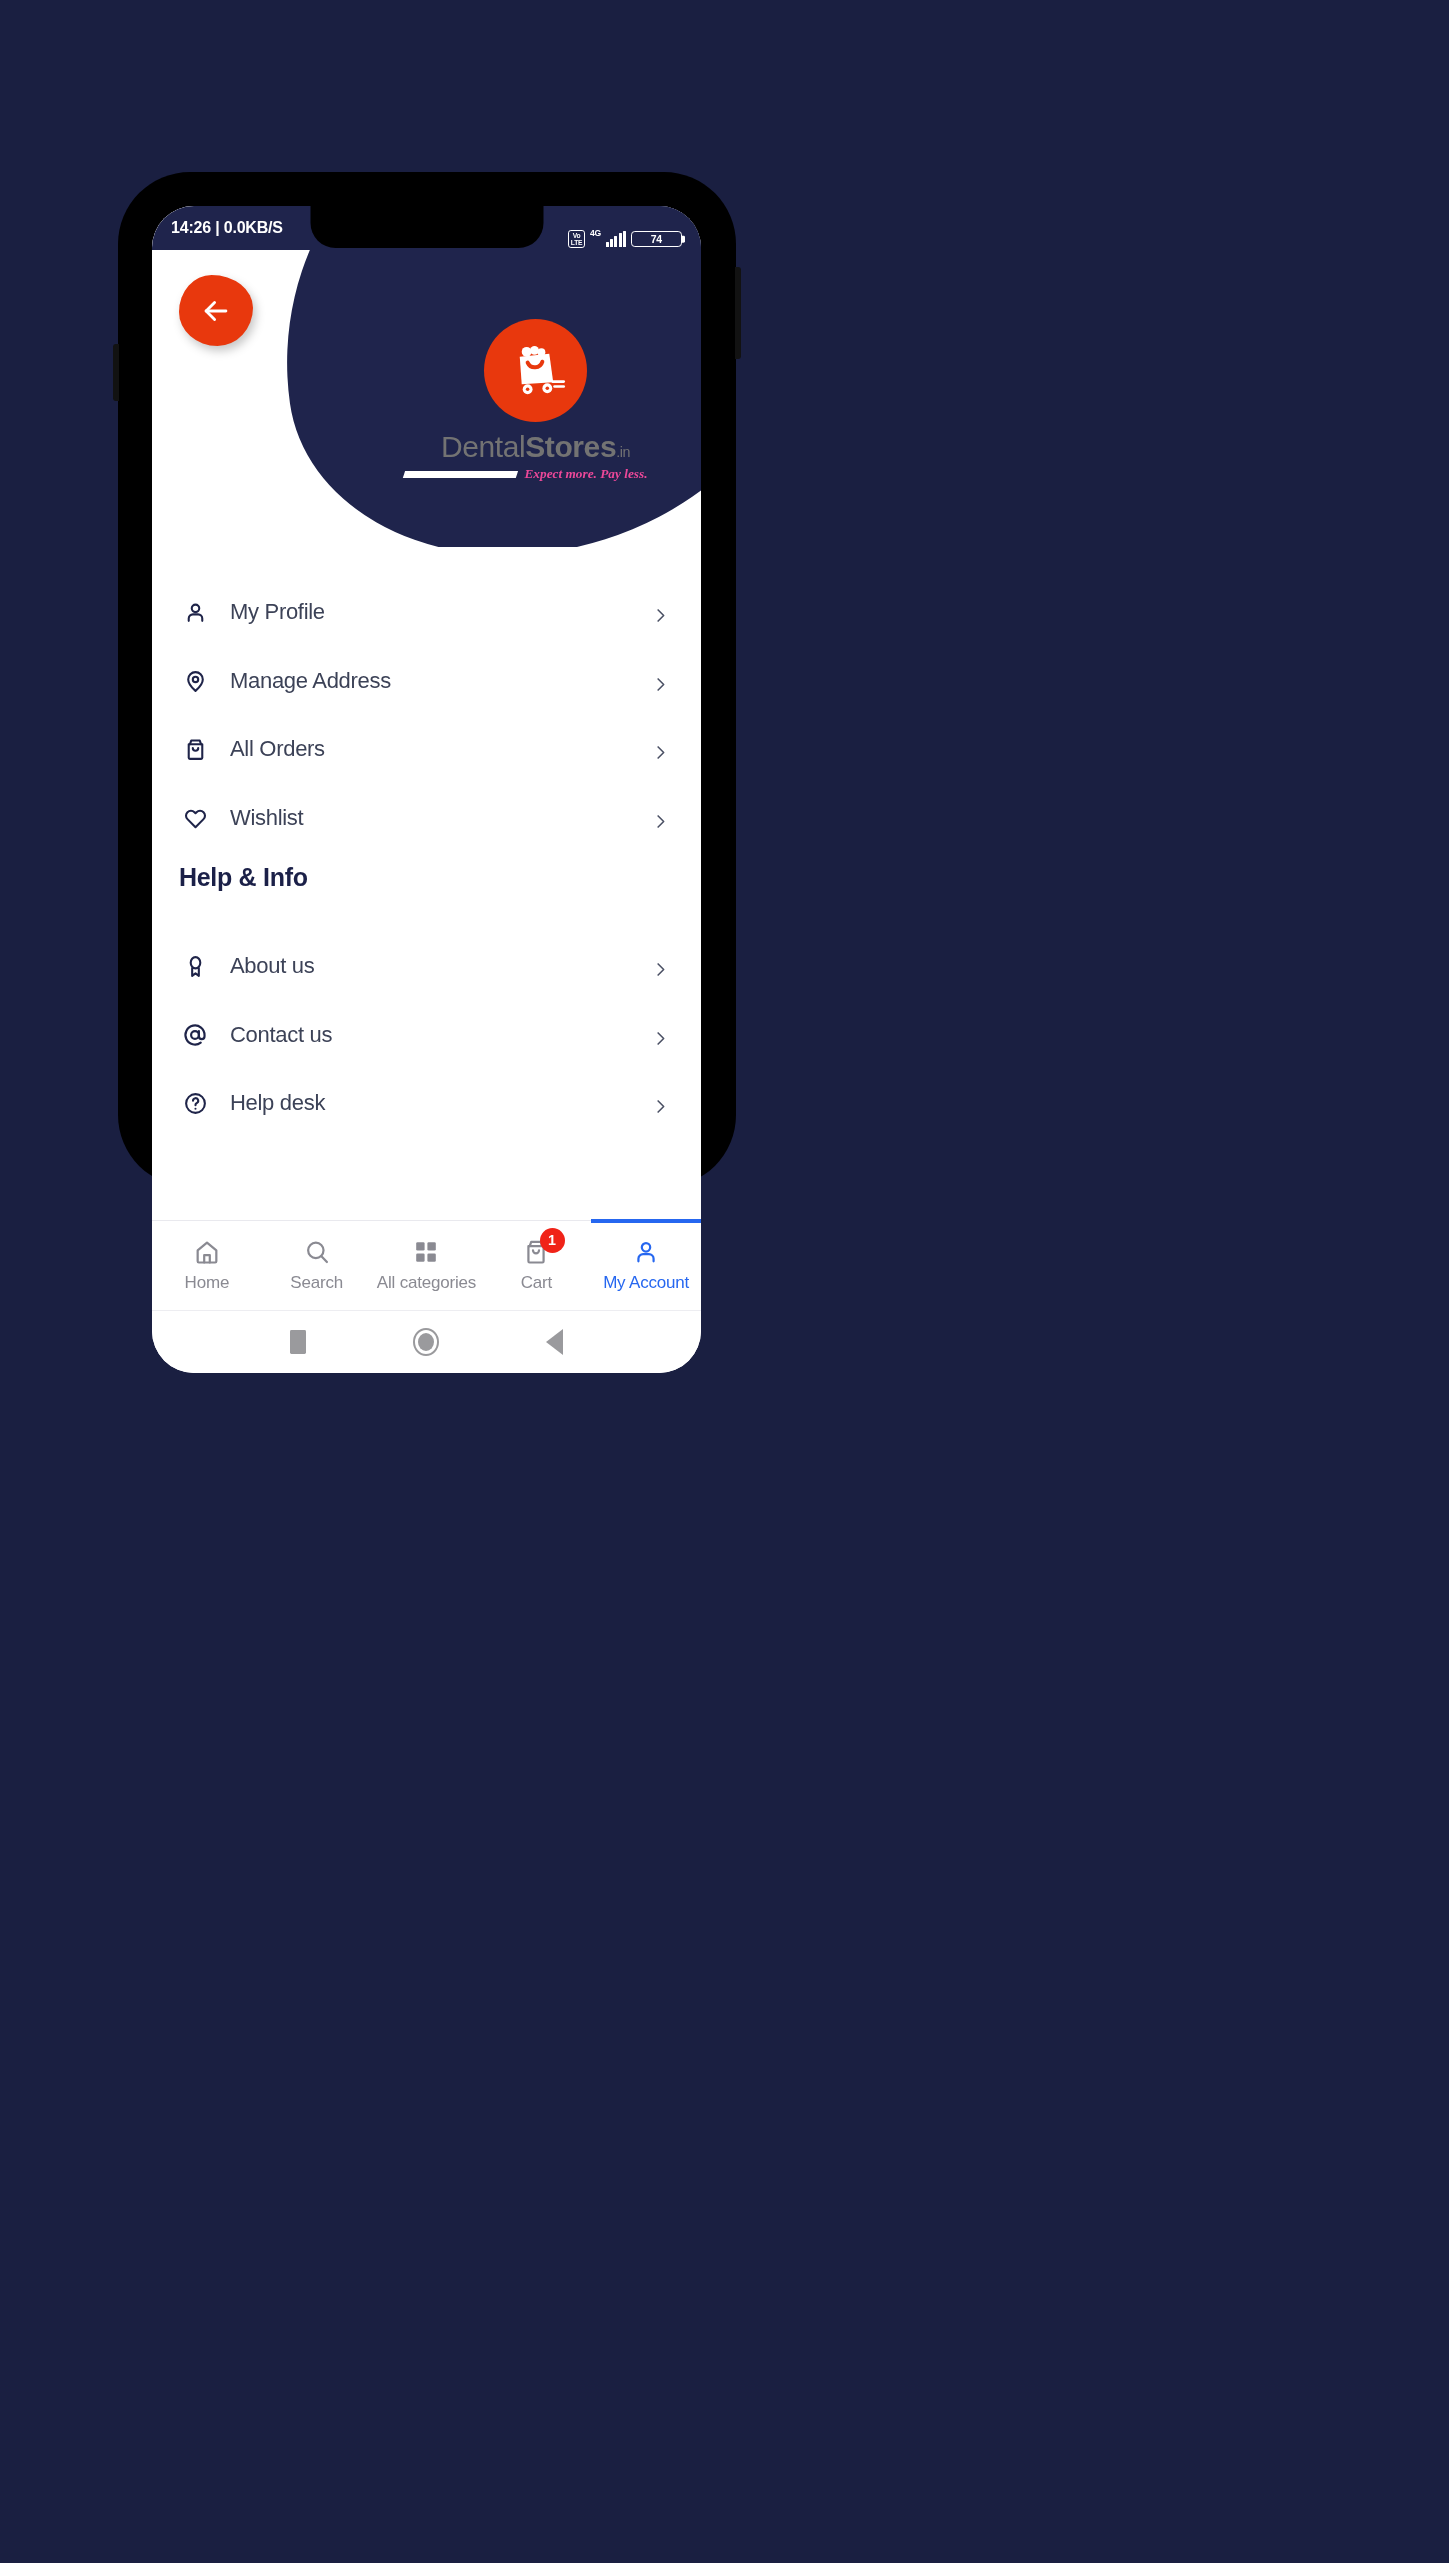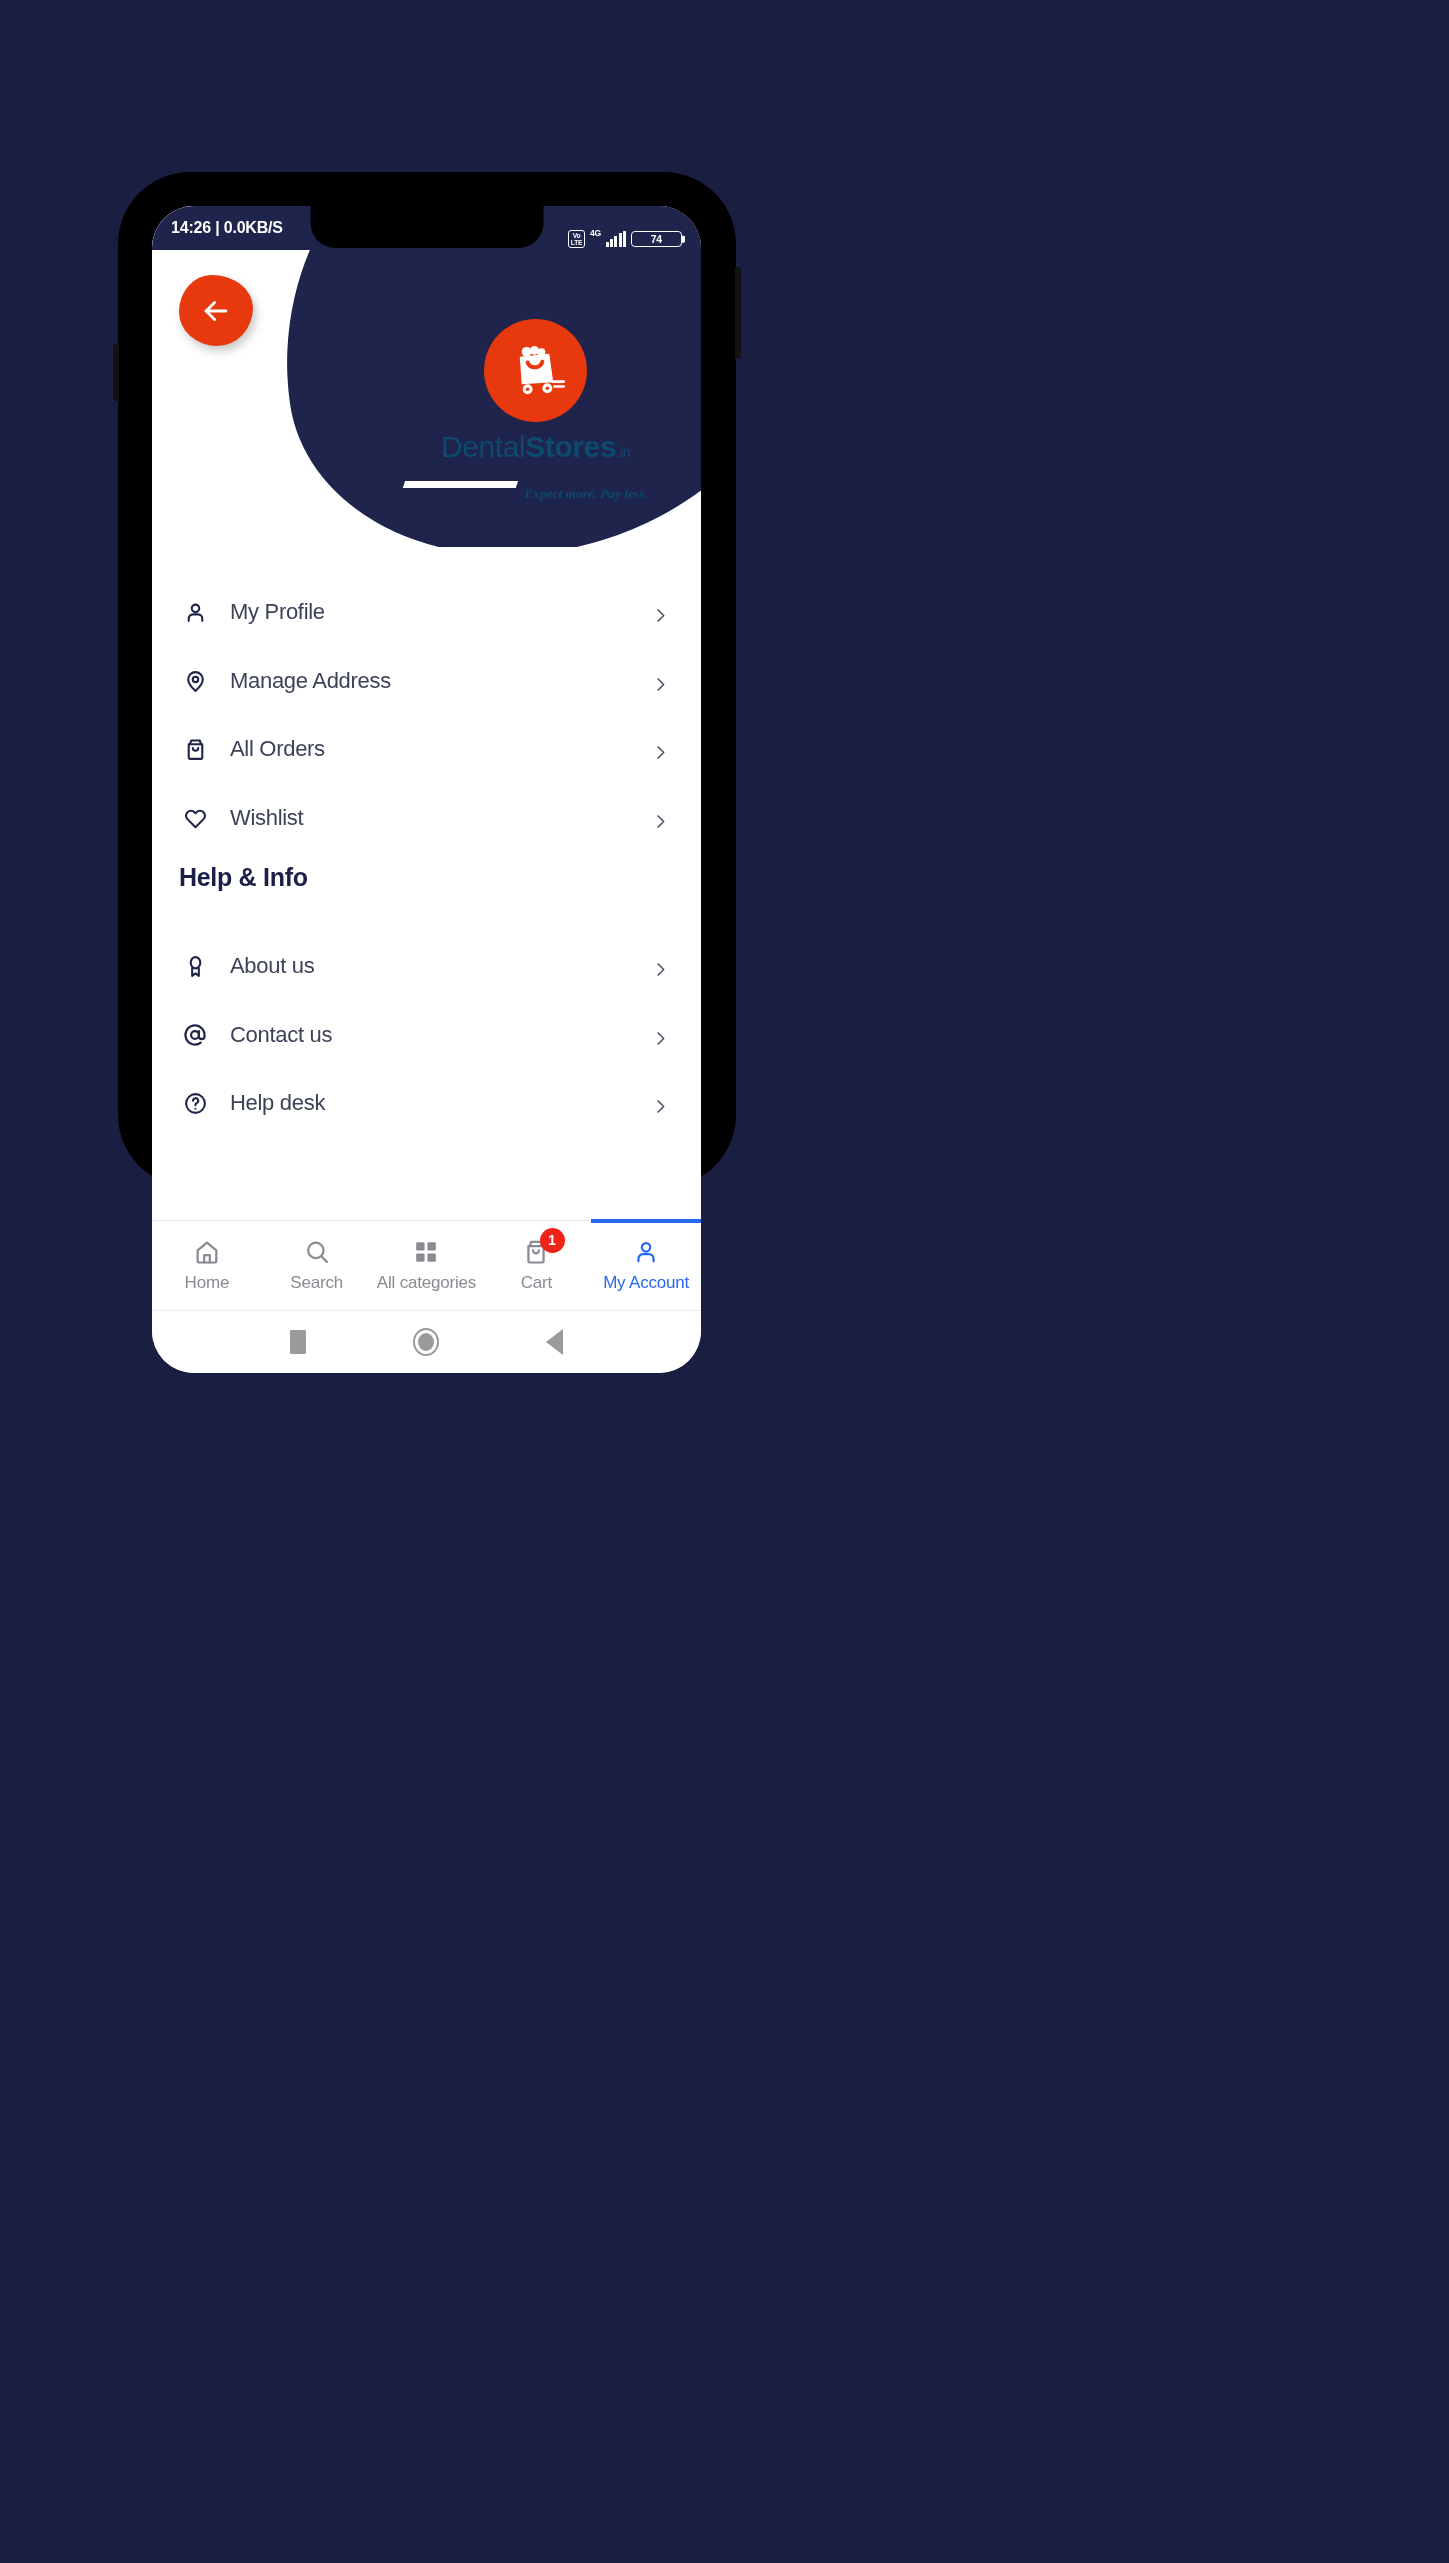--- a/index.html
+++ b/index.html
@@ -102,43 +102,42 @@
   }
   #brand-logo {
     width:103px; height:103px;
     margin:0 auto 7.6px;
     background:#e8380d;
     border-radius:50%;
     position:relative;
     display:flex; align-items:center; justify-content:center;
   }
   #brand-name {
-    color:#0c4a6e;
+    color:#737373;
     font-size:30px;
     letter-spacing:-0.4px;
     white-space:nowrap;
   }
   #brand-name .b-light { font-weight:300; }
   #brand-name .b-bold  { font-weight:700; }
   #brand-name .b-tld   { font-size:14.3px; font-weight:400; }
   #brand-underline-row {
     display:flex; align-items:center; gap:7.6px;
     margin-top:2.9px; padding-left:1.9px;
   }
   #brand-rule {
     height:6.7px; width:113px; background:#ffffff;
     transform:skewX(-18deg);
   }
   #brand-tagline {
-    color:#0c4a6e;
+    color:#ec4899;
     font-family:"Liberation Serif", serif;
     font-style:italic; font-weight:bold;
     font-size:13.3px;
     white-space:nowrap;
-    margin-top:20px;
   }
   
   #back-button {
     position:absolute;
     left:27px; top:69px;
     width:74px; height:71px;
     background:#e8380d;
     border-radius:44% 56% 48% 52% / 52% 46% 54% 48%;
     display:flex; align-items:center; justify-content:center;
     cursor:pointer;

